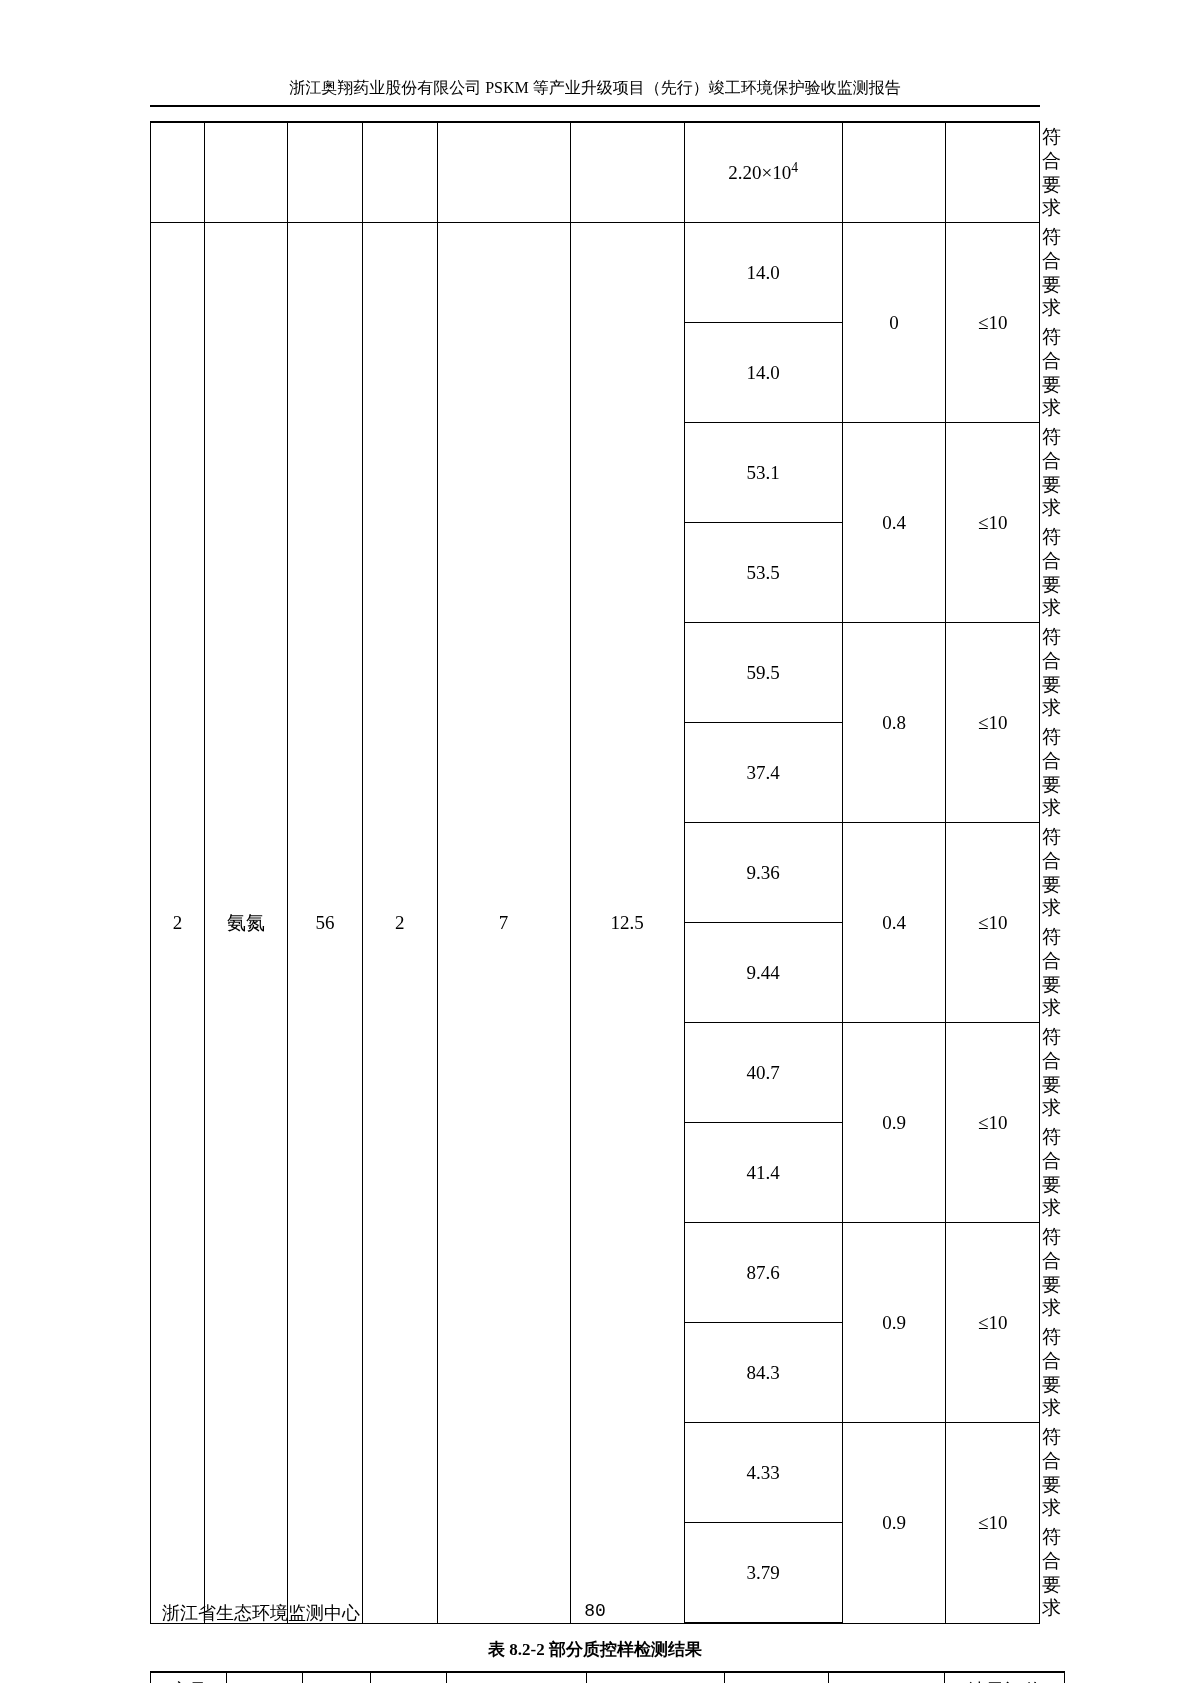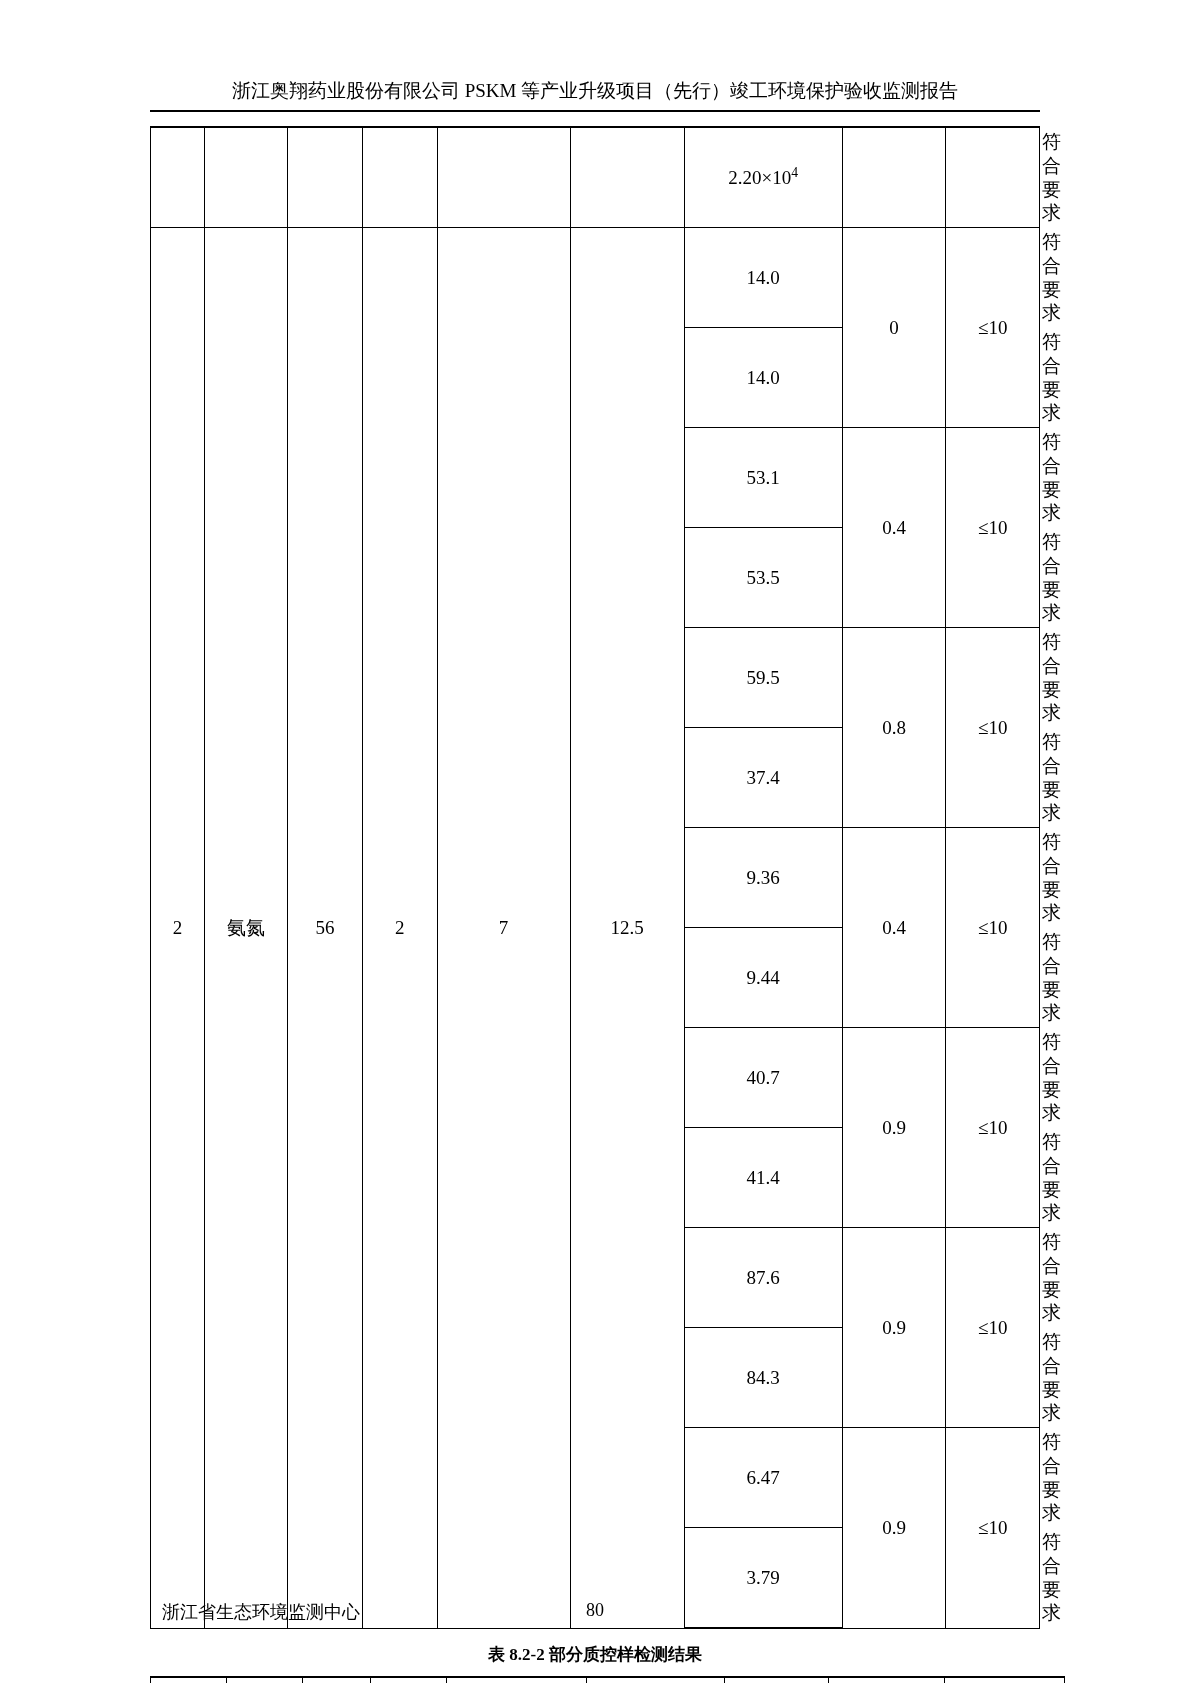--- a/index.html
+++ b/index.html
@@ -16,21 +16,21 @@
   }
   .page {
     position: relative;
     width: 1190px;
     height: 1683px;
     box-sizing: border-box;
     padding: 0 150px;
   }
   .header {
     text-align: center;
-    font-size: 19px;
+    font-size: 16px;
     font-family: "Liberation Serif", serif;
     padding-top: 78px;
     padding-bottom: 6px;
     border-bottom: 2px solid #000;
     letter-spacing: 0px;
     white-space: nowrap;
   }
 
   table {
     border-collapse: collapse;
@@ -63,21 +63,21 @@
 
   .footer {
     position: absolute;
     left: 150px;
     right: 150px;
     bottom: 62px;
     font-size: 18px;
     font-family: "Liberation Serif", serif;
   }
   .footer .left { position: absolute; left: 12px; top: 0; }
-  .footer .center { text-align: center; }
+  .footer .center { text-align: center; font-family: Liberation Mono, monospace; }
 
   
   .t1 { border-top: 2px solid #000; }
   .t1 tr:last-child td { border-bottom-width: 2px; }
   .t2 { border-top: 2px solid #000; }
   .t2 tr:last-child td { border-bottom-width: 2px; }
 
   sup { font-size: 0.72em; vertical-align: super; }
 </style>
 </head>
@@ -180,21 +180,21 @@
         <td rowspan="2">0.9</td>
         <td rowspan="2">≤10</td>
         <td>符合要求</td>
       </tr>
       <tr>
         <td>84.3</td>
         <td>符合要求</td>
       </tr>
 
       <tr>
-        <td>6.47</td>
+        <td>4.33</td>
         <td rowspan="2">0.9</td>
         <td rowspan="2">≤10</td>
         <td>符合要求</td>
       </tr>
       <tr>
         <td>3.79</td>
         <td>符合要求</td>
       </tr>
     </tbody>
   </table>

